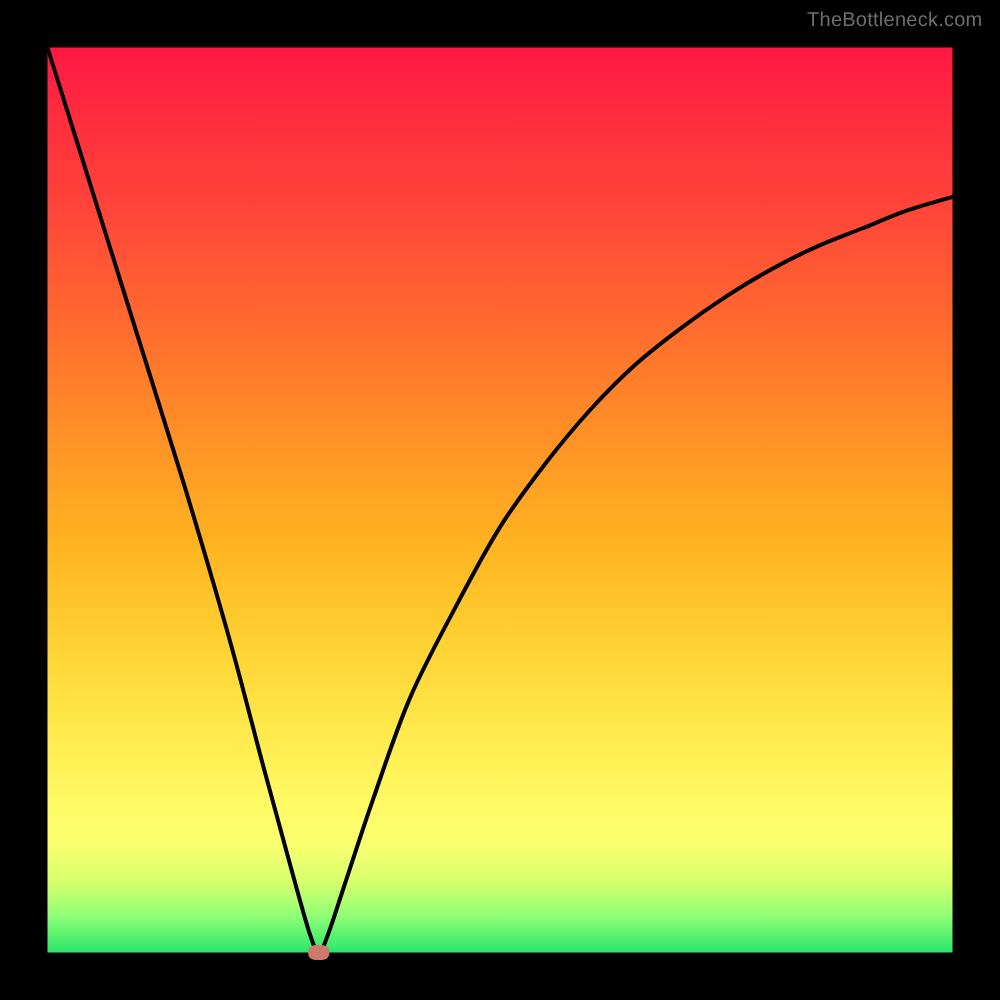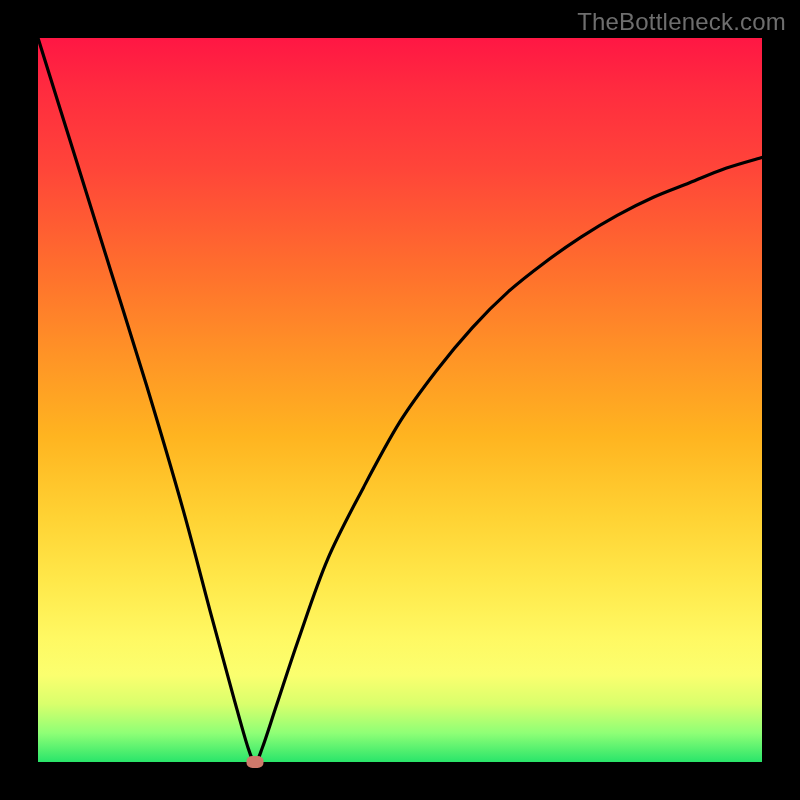--- a/index.html
+++ b/index.html
@@ -38,21 +38,21 @@
       #d9ff6c 92%,
       #8fff76 96%,
       #29e56a 100%
     );
   }
   .watermark {
     position: absolute;
     top: 8px;
     right: 14px;
     color: #6e6e6e;
-    font-size: 24px;
+    font-size: 16px;
     font-weight: 400;
     letter-spacing: 0.2px;
     user-select: none;
   }
   svg.curve {
     position: absolute;
     left: 0;
     top: 0;
     width: 724px;
     height: 724px;

